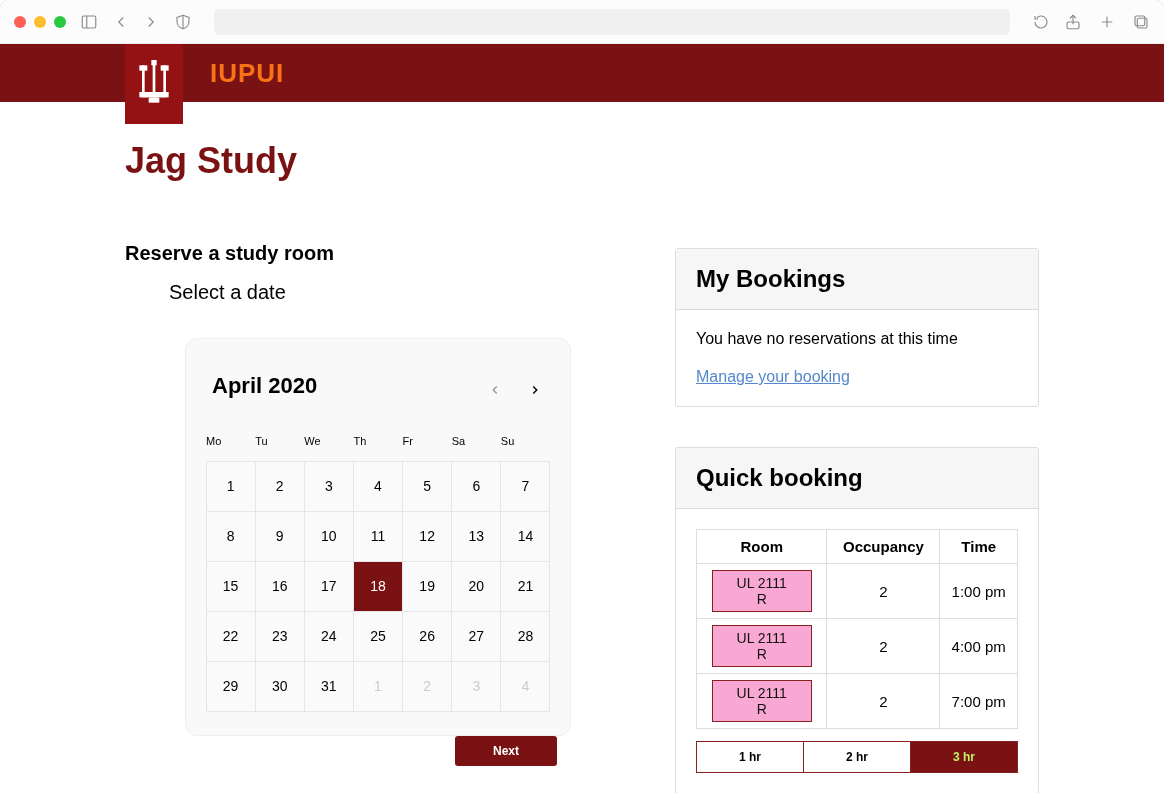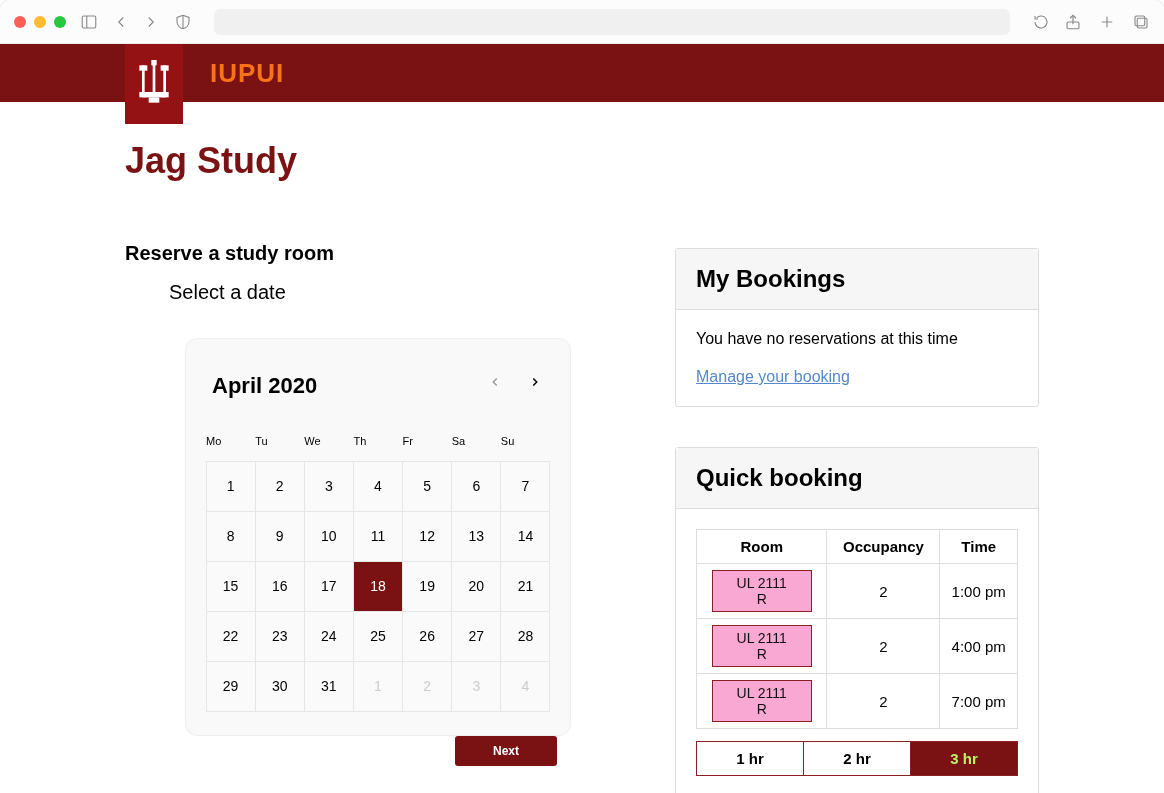--- a/index.html
+++ b/index.html
@@ -31,21 +31,21 @@
     
     .content { padding: 30px 125px 40px 125px; display:flex; gap:60px;}
     .left-col { flex: 0 0 490px;}
     .right-col { flex: 1; padding-top: 0;}
     
     .page-title { color:#7a1213; font-size:36px; font-weight:800; margin:38px 0 30px 0;}
     .subtitle { font-size:20px; font-weight:700; margin:0 0 16px 0;}
     .instruction { font-size:20px; margin-bottom:34px;margin-left:44px;}
     
     .calendar-card { width:386px; margin-left:60px; background:#f9f9f9; border:1px solid #eee; border-radius:12px; padding:34px 20px 24px 20px;}
-    .cal-head { display:flex; align-items:flex-start; justify-content:space-between; padding:0 6px 28px 6px;}
+    .cal-head { display:flex; align-items:flex-end; justify-content:space-between; padding:0 6px 28px 6px;}
     .cal-title { font-size:22px; font-weight:800;}
     .cal-arrows { display:flex; gap:22px;}
     .cal-arrow { width:18px; height:18px; display:flex; align-items:center; justify-content:center; cursor:pointer;}
     .cal-arrow svg { width:14px; height:14px; stroke:#999; stroke-width:2.5; fill:none;}
     .cal-arrow.active svg { stroke:#000;}
     
     .cal-grid { display:grid; grid-template-columns: repeat(7, 1fr); }
     .cal-dow { text-align:left; font-size:11px; font-weight:400; padding:8px 0 14px 0;}
     .cal-cell { border:1px solid #e6e6e6; height:51px; display:flex; align-items:center; justify-content:center; font-size:14px; cursor:pointer; background:#fafafa; margin:-0.5px;}
     .cal-cell.selected { background:#7a1213; color:#ffffff; font-weight:400;text-align:right;}
@@ -57,21 +57,21 @@
     .panel-body { padding:20px;}
     .no-res { font-size:16px; margin-bottom:20px;}
     .manage-link { color:#5588cc; text-decoration:underline; font-size:16px;}
     
     .qb-table { width:100%; border-collapse:collapse; font-size:15px;}
     .qb-table th { border:1px solid #ddd; padding:8px; font-weight:700; background:#fff;}
     .qb-table td { border:1px solid #ddd; padding:6px; text-align:center;}
     .room-btn { border:1px solid #8b2020; background:#f9a8d4; color:#111; padding:4px 18px; font-size:14px; cursor:pointer; width:100px;}
     
     .duration-tabs { display:flex; margin-top:12px; border:1px solid #8b2020;}
-    .dur-tab { flex:1; text-align:center; padding:8px 0; font-size:15px; font-weight:600; cursor:pointer; border-right:1px solid #8b2020;}
+    .dur-tab { flex:1; text-align:center; padding:8px 0; font-size:12px; font-weight:600; cursor:pointer; border-right:1px solid #8b2020;}
     .dur-tab:last-child { border-right:none;}
     .dur-tab.selected { background:#7a1213; color:#bef264;}
     
     .qb-panel .panel-head { font-size:24px;}
   </style>
 </head>
 <body>
 
 <div class="app">
   <div class="browser-chrome">

